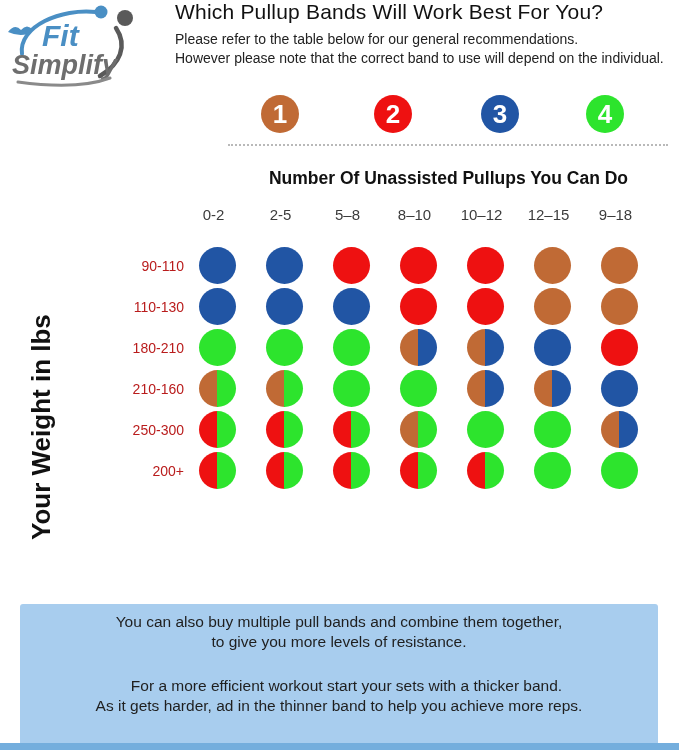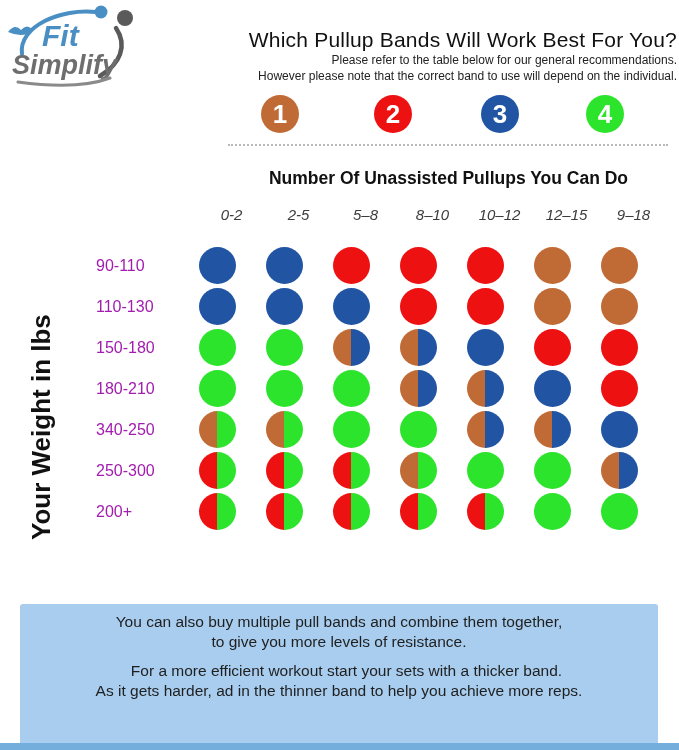--- a/index.html
+++ b/index.html
@@ -1,52 +1,52 @@
 <!DOCTYPE html>
 <html><head>
 <meta charset="utf-8">
 <style>
   html,body{margin:0;padding:0;background:#fff;}
   #app{position:relative;width:679px;height:750px;background:#fff;overflow:hidden;
        font-family:"Liberation Sans","DejaVu Sans",sans-serif;color:#1a1a1a;}
 
   
   .logo{position:absolute;left:4px;top:2px;width:160px;height:86px;}
-  .header-text{position:absolute;left:175px;right:2px;top:28px;text-align:right;}
+  .header-text{position:absolute;left:175px;right:2px;top:0;text-align:left;}
   .title{font-size:21px;font-weight:400;color:#111;letter-spacing:.2px;}
-  .subtitle{font-size:12px;color:#222;margin-top:0;line-height:1.35;}
+  .subtitle{font-size:14px;color:#222;margin-top:6px;line-height:1.35;}
 
   
   .band-badge{position:absolute;top:95px;width:38px;height:38px;border-radius:50%;
               display:flex;align-items:center;justify-content:center;}
   .band-badge span{color:#fff;font-size:26px;font-weight:bold;line-height:1;}
   .dotted-line{position:absolute;left:228px;top:144px;width:440px;border-top:2px dotted #b9b9b9;}
 
   .section-header{position:absolute;left:218px;right:0;top:168px;text-align:center;
                   font-size:17.5px;font-weight:bold;color:#111;}
 
   
-  .col-headers{position:absolute;left:198px;top:206px;display:flex;font-style:italic;}
+  .col-headers{position:absolute;left:180px;top:206px;display:flex;}
   .col-header{width:67px;text-align:center;font-size:15px;color:#3c3c3c;}
   .grid{position:absolute;left:96px;top:245px;}
   .grid-row{display:flex;align-items:center;height:41px;}
-  .row-label{width:88px;text-align:left;font-size:16px;color:#a21caf;}
+  .row-label{width:88px;text-align:right;font-size:14px;color:#b91c1c;}
   .cell{width:67px;display:flex;justify-content:center;}
   .dot{width:37px;height:37px;border-radius:50%;}
 
   .ylabel{position:absolute;left:26px;top:262px;height:330px;writing-mode:vertical-rl;
           transform:rotate(180deg);text-align:center;font-weight:bold;font-size:26px;color:#111;}
 
   
   .note-box{position:absolute;left:20px;width:638px;top:604px;height:146px;
             border-radius:3px;text-align:center;font-size:15.5px;color:#1f1f1f;line-height:1.32;}
   .note-box p{margin:0;padding:0;}
   .note-box .p1{margin-top:12px;}
   .note-box .p2{margin-top:8px;}
-  .note-box .p3{margin-top:8px;padding-left:15px;}
+  .note-box .p3{margin-top:23px;padding-left:15px;}
   .note-box .b{font-weight:bold;}
   .bottom-bar{position:absolute;left:0;bottom:0;width:679px;height:7px;}
 </style>
 </head>
 <body>
 
 <div id="app">
 
   <svg class="logo" viewBox="0 0 160 86">
     <path d="M18,52 C14,24 58,6 92,10" stroke="#4a8fc4" stroke-width="4" fill="none" stroke-linecap="round"></path>
@@ -138,44 +138,20 @@
           <div class="dot" style="background: rgb(238, 17, 17);"></div>
         </div>
         <div class="cell">
           <div class="dot" style="background: rgb(192, 106, 53);"></div>
         </div>
         <div class="cell">
           <div class="dot" style="background: rgb(192, 106, 53);"></div>
         </div>
       </div>
       <div class="grid-row">
-        <div class="row-label">150-180</div>
-        <div class="cell">
-          <div class="dot" style="background: rgb(45, 228, 45);"></div>
-        </div>
-        <div class="cell">
-          <div class="dot" style="background: rgb(45, 228, 45);"></div>
-        </div>
-        <div class="cell">
-          <div class="dot" style="background: linear-gradient(90deg, rgb(192, 106, 53) 0px, rgb(192, 106, 53) 50%, rgb(33, 85, 164) 50%, rgb(33, 85, 164) 100%);"></div>
-        </div>
-        <div class="cell">
-          <div class="dot" style="background: linear-gradient(90deg, rgb(192, 106, 53) 0px, rgb(192, 106, 53) 50%, rgb(33, 85, 164) 50%, rgb(33, 85, 164) 100%);"></div>
-        </div>
-        <div class="cell">
-          <div class="dot" style="background: rgb(33, 85, 164);"></div>
-        </div>
-        <div class="cell">
-          <div class="dot" style="background: rgb(238, 17, 17);"></div>
-        </div>
-        <div class="cell">
-          <div class="dot" style="background: rgb(238, 17, 17);"></div>
-        </div>
-      </div>
-      <div class="grid-row">
         <div class="row-label">180-210</div>
         <div class="cell">
           <div class="dot" style="background: rgb(45, 228, 45);"></div>
         </div>
         <div class="cell">
           <div class="dot" style="background: rgb(45, 228, 45);"></div>
         </div>
         <div class="cell">
           <div class="dot" style="background: rgb(45, 228, 45);"></div>
         </div>
@@ -186,21 +162,21 @@
           <div class="dot" style="background: linear-gradient(90deg, rgb(192, 106, 53) 0px, rgb(192, 106, 53) 50%, rgb(33, 85, 164) 50%, rgb(33, 85, 164) 100%);"></div>
         </div>
         <div class="cell">
           <div class="dot" style="background: rgb(33, 85, 164);"></div>
         </div>
         <div class="cell">
           <div class="dot" style="background: rgb(238, 17, 17);"></div>
         </div>
       </div>
       <div class="grid-row">
-        <div class="row-label">340-250</div>
+        <div class="row-label">210-160</div>
         <div class="cell">
           <div class="dot" style="background: linear-gradient(90deg, rgb(192, 106, 53) 0px, rgb(192, 106, 53) 50%, rgb(45, 228, 45) 50%, rgb(45, 228, 45) 100%);"></div>
         </div>
         <div class="cell">
           <div class="dot" style="background: linear-gradient(90deg, rgb(192, 106, 53) 0px, rgb(192, 106, 53) 50%, rgb(45, 228, 45) 50%, rgb(45, 228, 45) 100%);"></div>
         </div>
         <div class="cell">
           <div class="dot" style="background: rgb(45, 228, 45);"></div>
         </div>
         <div class="cell">

